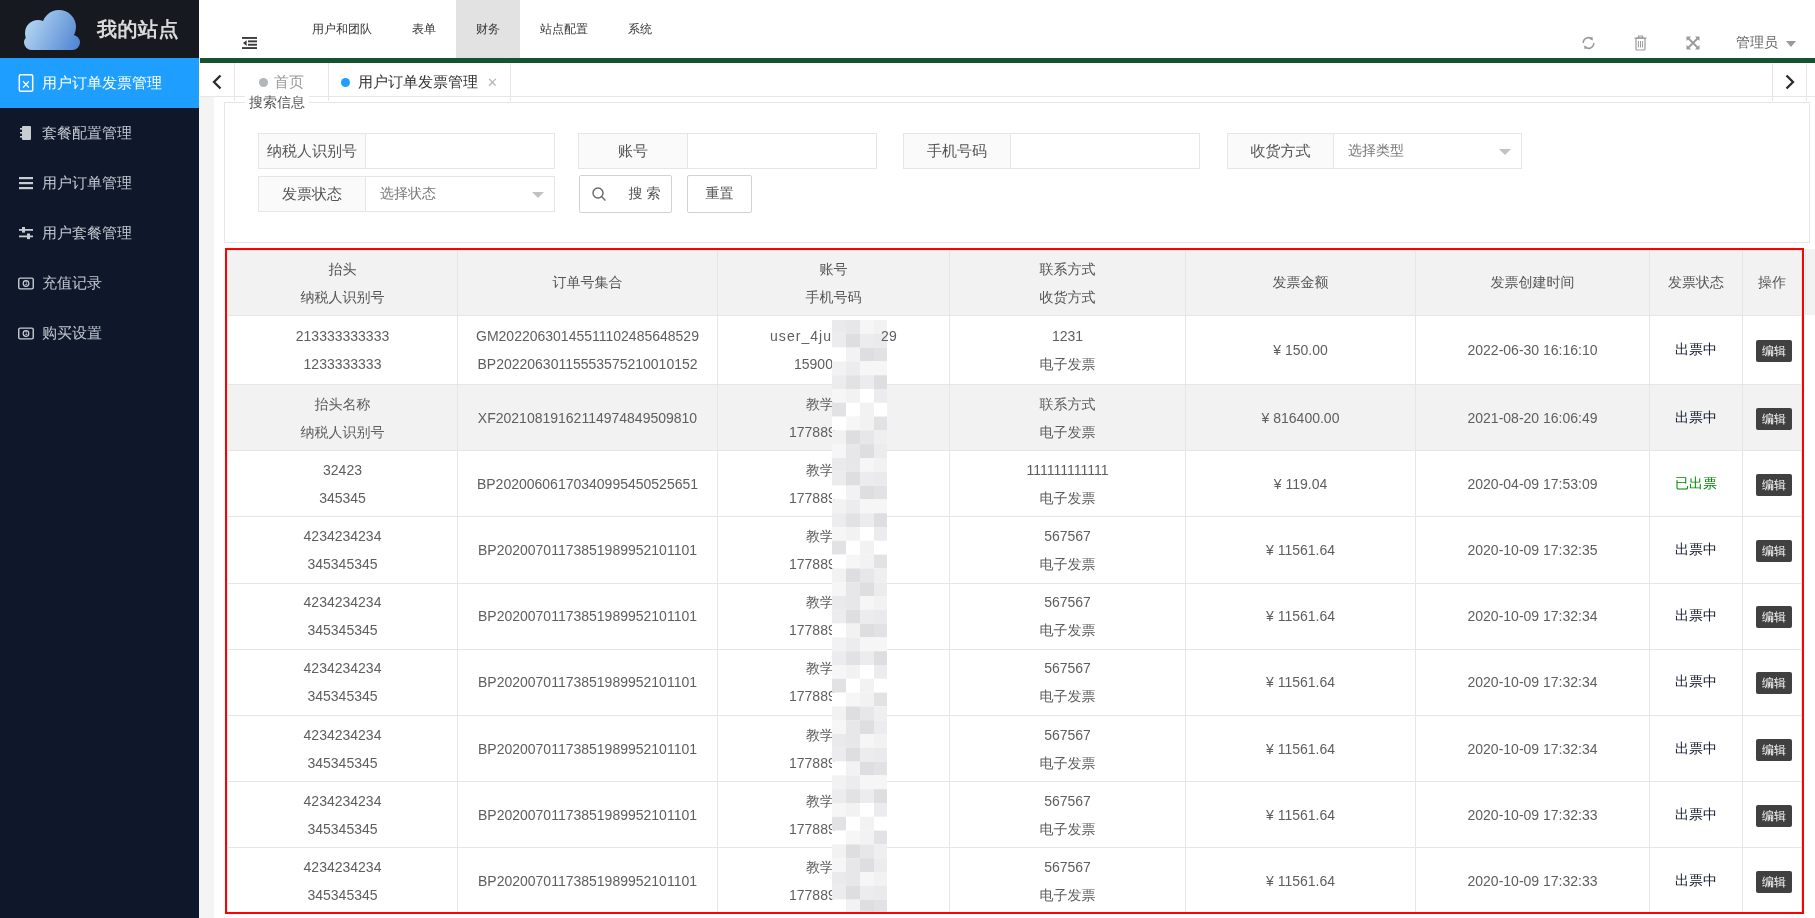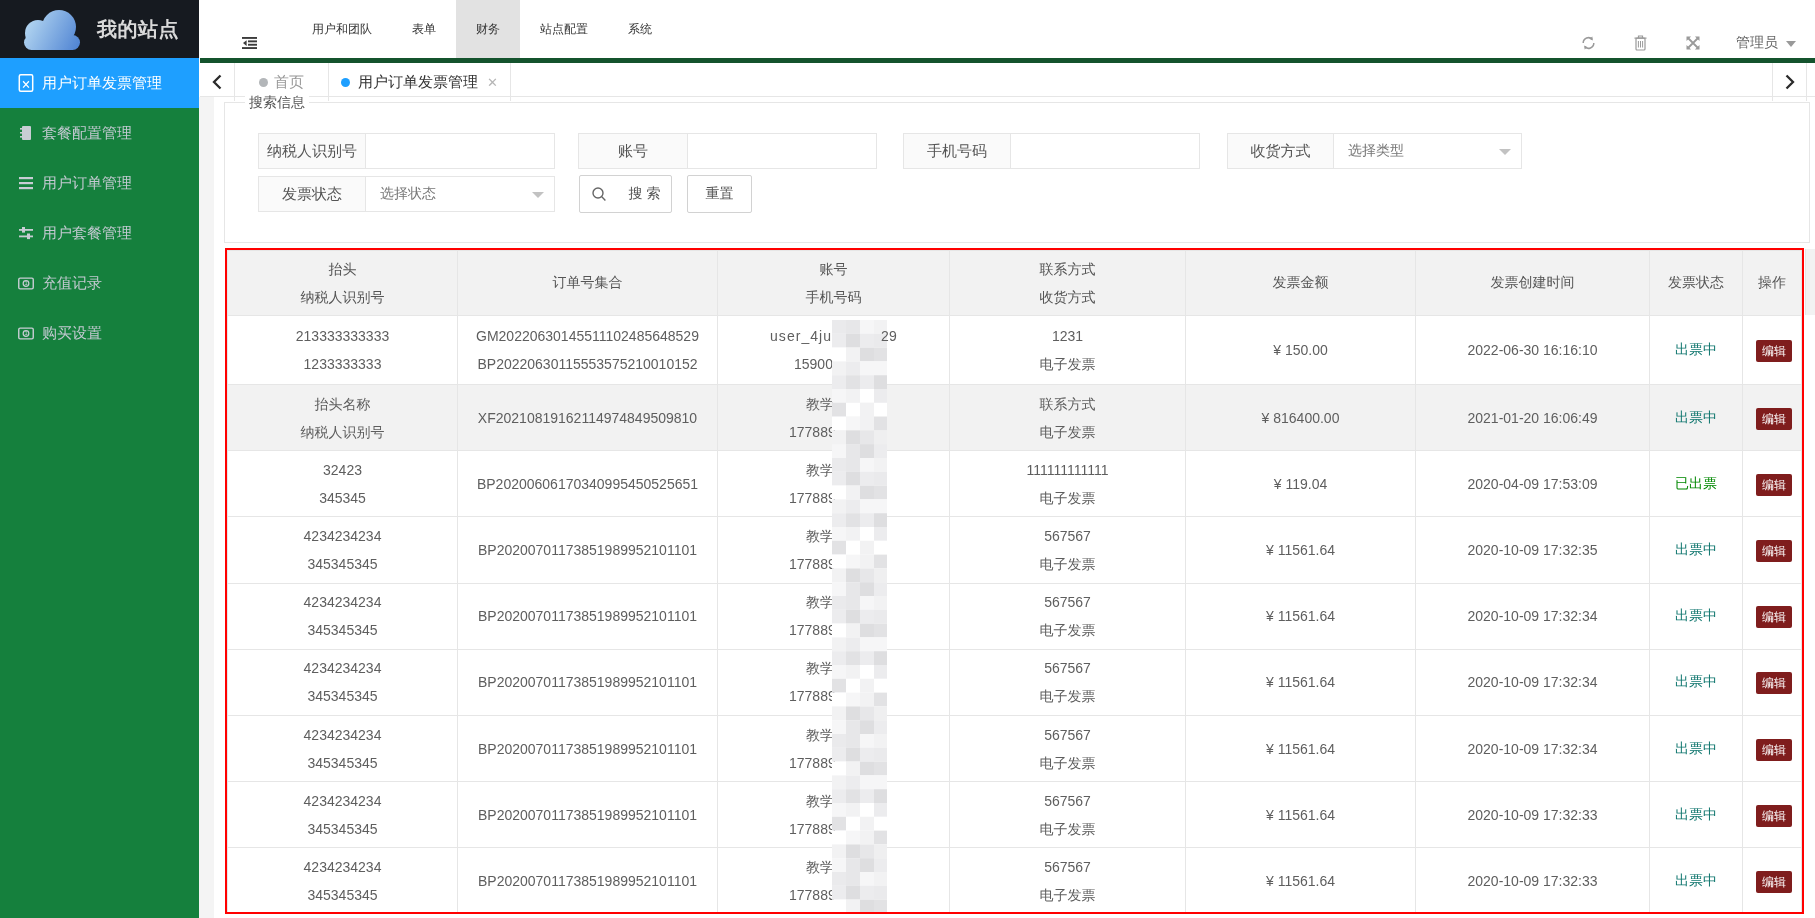--- a/index.html
+++ b/index.html
@@ -1,17 +1,17 @@
 <!DOCTYPE html>
 <html><head><meta charset="utf-8"><style>
 *{margin:0;padding:0;box-sizing:border-box}
 html,body{width:1815px;height:918px;overflow:hidden;background:#fff;
   font-family:"Liberation Sans",sans-serif;-webkit-font-smoothing:antialiased}
 
-#side{position:absolute;left:0;top:0;width:199px;height:918px;background:#15803d}
+#side{position:absolute;left:0;top:0;width:199px;height:918px;background:#0f172a}
 #logo{height:58px;background:#161a20;display:flex;align-items:center}
 #logo svg{margin-left:21px;margin-top:2px}
 #logo b{color:#d9d9d9;font-size:20px;margin-left:14px;letter-spacing:0.5px}
 .mi{height:50px;display:flex;align-items:center;color:#c3c9d1;font-size:15px}
 .mi svg{margin-left:18px;margin-right:8px;flex:0 0 16px}
 .mi.on{background:#1e9fff;color:#fff}
 
 #hd{position:absolute;left:200px;top:0;width:1615px;height:58px;background:#fff}
 #nav{position:absolute;left:92px;top:0;height:58px;display:flex}
 #nav .ni{height:58px;line-height:58px;padding:0 20px;font-size:12px;color:#333}
@@ -35,23 +35,23 @@
 
 #tbl{position:absolute;left:225px;top:248px;width:1579px;height:666px;border:2.5px solid #f00;overflow:hidden}
 table{border-collapse:collapse;table-layout:fixed;width:1574px;font-size:14px;color:#5e5e5e}
 td,th{border:1px solid #e6e6e6;text-align:center;font-weight:normal;padding:0;vertical-align:middle}
 thead th{background:#f2f2f2;height:65px;color:#555}
 tbody td{height:66.2px;background:#fff}
 tr.g td{background:#f2f2f2}
 tr.r1 td{height:69px}
 .l2 div{line-height:28px}
 .al{text-align:left}
-.red{color:#0f766e}
+.red{color:#0f172a}
 .grn{color:#080}
-.ebtn{display:inline-block;position:relative;left:2px;top:1px;width:36px;height:22px;line-height:22px;background:#7f1d1d;color:#fff;
+.ebtn{display:inline-block;position:relative;left:2px;top:1px;width:36px;height:22px;line-height:22px;background:#404040;color:#fff;
   font-size:12px;border-radius:2px}
 #sliver{position:absolute;left:1805px;top:249px;width:10px;height:66px;background:#f2f2f2;border-left:1px solid #e6e6e6}
 #mosaic{position:absolute;left:832px;top:320px;width:55px;height:592px;z-index:2}
 </style></head>
 <body>
 <div id="side">
   <div id="logo">
       <svg width="62" height="40" viewBox="0 0 62 40">
         <defs>
           <linearGradient id="cg" gradientUnits="userSpaceOnUse" x1="4" y1="10" x2="60" y2="38">
@@ -290,21 +290,21 @@
           <td>XF20210819162114974849509810</td>
           <td class="l2">
             <div class="al" style="padding-left:88px">教学</div>
             <div class="al" style="padding-left:71px">177889</div>
           </td>
           <td class="l2">
             <div>联系方式</div>
             <div>电子发票</div>
           </td>
           <td>¥ 816400.00</td>
-          <td>2021-01-20 16:06:49</td>
+          <td>2021-08-20 16:06:49</td>
           <td><span class="red">出票中</span></td>
           <td><span class="ebtn">编辑</span></td>
         </tr>
 <tr>
           <td class="l2">
             <div>32423</div>
             <div>345345</div>
           </td>
           <td>BP20200606170340995450525651</td>
           <td class="l2">

